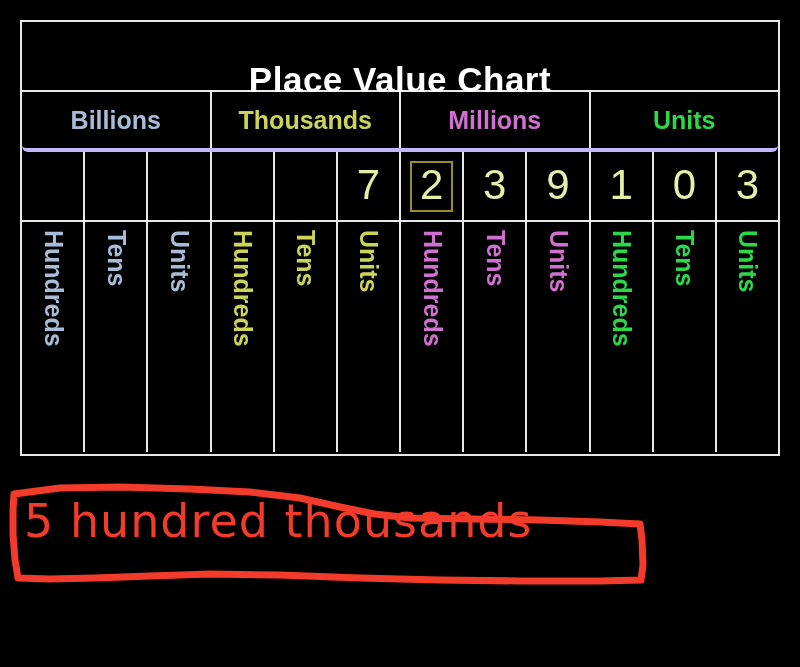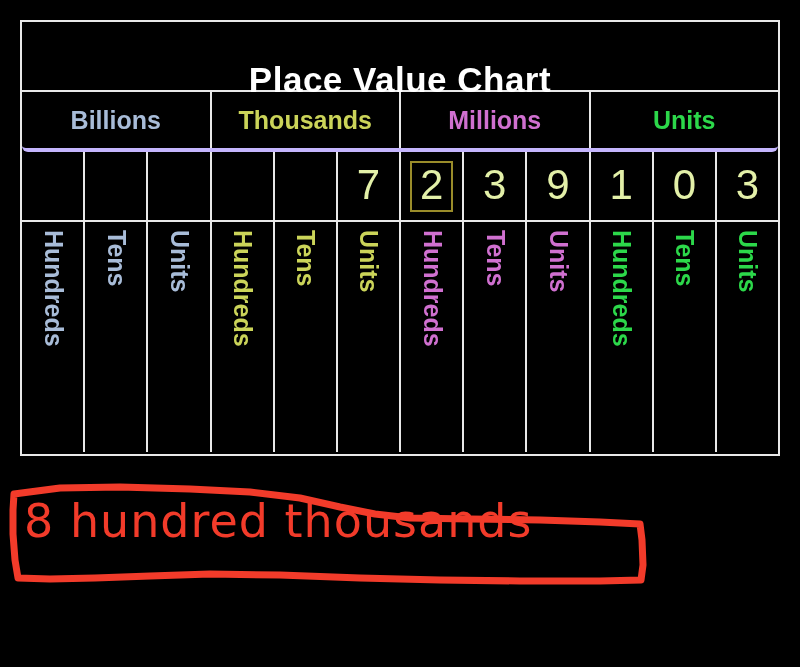--- a/index.html
+++ b/index.html
@@ -269,15 +269,15 @@
     </div>
 
   </div>
 
   <div class="annotation">
     <svg viewBox="0 0 700 140" xmlns="http://www.w3.org/2000/svg">
       <path d="M 14 24 L 60 18 L 120 17 L 190 19 L 250 22 L 300 28 L 340 37 L 375 44 L 410 48 L 470 49 L 540 50 L 600 52 L 640 54 L 642 70 L 643 95 L 641 110 L 600 111 L 520 111 L 440 110 L 360 108 L 280 105 L 210 104 L 150 106 L 95 108 L 50 109 L 18 108 L 15 90 L 13 64 L 13 40 Z" fill="none" stroke="#f23b2a" stroke-width="7" stroke-linecap="round" stroke-linejoin="round"></path>
     </svg>
   </div>
 
-  <div class="ann-text">8 hundred thousands</div>
+  <div class="ann-text">5 hundred thousands</div>
 
 </div>
 
 </body></html>

